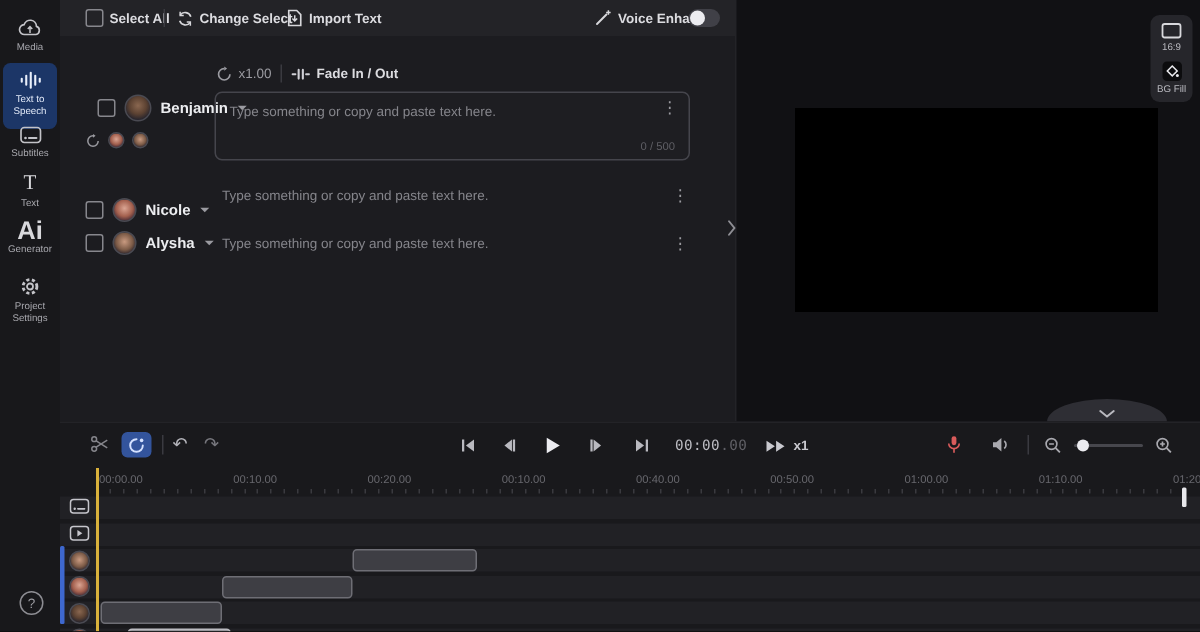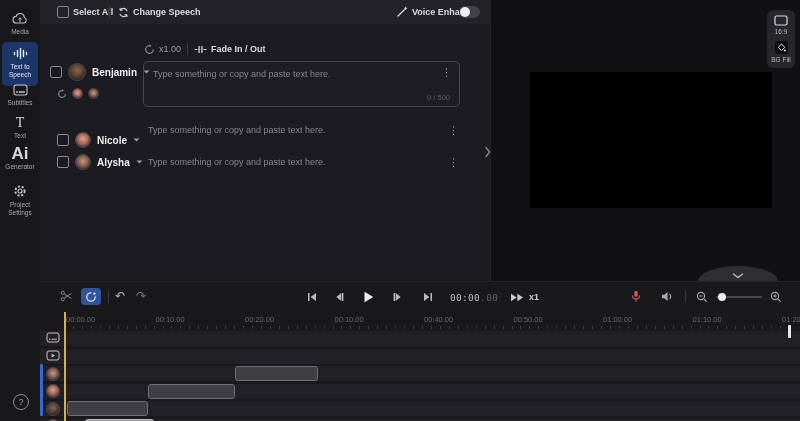--- a/index.html
+++ b/index.html
@@ -142,21 +142,28 @@
         <div class="checkbox"></div>
         <span class="tb-label">Select All</span>
       </div>
       <div class="vdiv" style="left:69px;top:6px;height:12px"></div>
       <div class="tb-item" style="left:78px">
         <svg width="11" height="11" viewBox="0 0 11 11">
             <path d="M9.2 4.1 A4 4 0 0 0 2.1 3.1 M1.8 6.9 A4 4 0 0 0 8.9 7.9" fill="none" stroke="currentColor" stroke-width="1.1"></path>
             <path d="M2.1 0.9 v2.4 h2.4" fill="none" stroke="currentColor" stroke-width="1"></path>
             <path d="M8.9 10.1 v-2.4 h-2.4" fill="none" stroke="currentColor" stroke-width="1"></path>
           </svg>
-        <span class="tb-label">Change Speech</span>
+        <span class="tb-label">Change Select</span>
+      </div>
+      <div class="tb-item" style="left:151px">
+        <svg width="11" height="12" viewBox="0 0 11 12">
+            <path d="M1.5 1 h5.3 l2.7 2.7 v7.3 h-8 z" fill="none" stroke="currentColor" stroke-width="1.1"></path>
+            <path d="M5.5 4.2 v3.6 M3.9 6.3 L5.5 7.9 L7.1 6.3" fill="none" stroke="currentColor" stroke-width="1"></path>
+          </svg>
+        <span class="tb-label">Import Text</span>
       </div>
       <div class="tb-item" style="left:356px">
         <svg width="12" height="12" viewBox="0 0 12 12">
             <line x1="2" y1="10" x2="8.3" y2="3.7" stroke="currentColor" stroke-width="1.3" stroke-linecap="round"></line>
             <path d="M9.6 0.8 v3 M8.1 2.3 h3" stroke="currentColor" stroke-width="1"></path>
           </svg>
         <span class="tb-label">Voice Enhancer</span>
       </div>
       <div class="toggle" style="left:419px;top:6px">
           <div class="knob"></div>
@@ -178,21 +185,21 @@
               <line x1="1" y1="5.5" x2="3" y2="5.5" stroke-width="1.2"></line>
               <line x1="5.1" y1="2.6" x2="5.1" y2="8.4" stroke-width="1.4"></line>
               <line x1="7.9" y1="2.6" x2="7.9" y2="8.4" stroke-width="1.4"></line>
               <line x1="10" y1="5.5" x2="12" y2="5.5" stroke-width="1.2"></line>
             </g>
           </svg>
         <span class="ctrl-strong">Fade In / Out</span>
       </span>
     </div>
 
-    <div class="voice-row" style="left:10px;top:63px">
+    <div class="voice-row" style="left:25px;top:63px">
       <div class="checkbox"></div>
       <div class="avatar av-benjamin" style="width:18px;height:18px"></div>
       <span class="voice-name">Benjamin</span>
       <svg width="7" height="4" viewBox="0 0 7 4">
           <path d="M0.5 0.5 L3.5 3.5 L6.5 0.5 Z" fill="#9a9aa0"></path>
         </svg>
     </div>
     <div class="voice-row" style="left:17px;top:88px;gap:5px">
       <svg width="10" height="10" viewBox="0 0 11 11">
           <path d="M9.3 5.5 A3.8 3.8 0 1 1 5.5 1.7" fill="none" stroke="#9a9aa0" stroke-width="1.1"></path>

